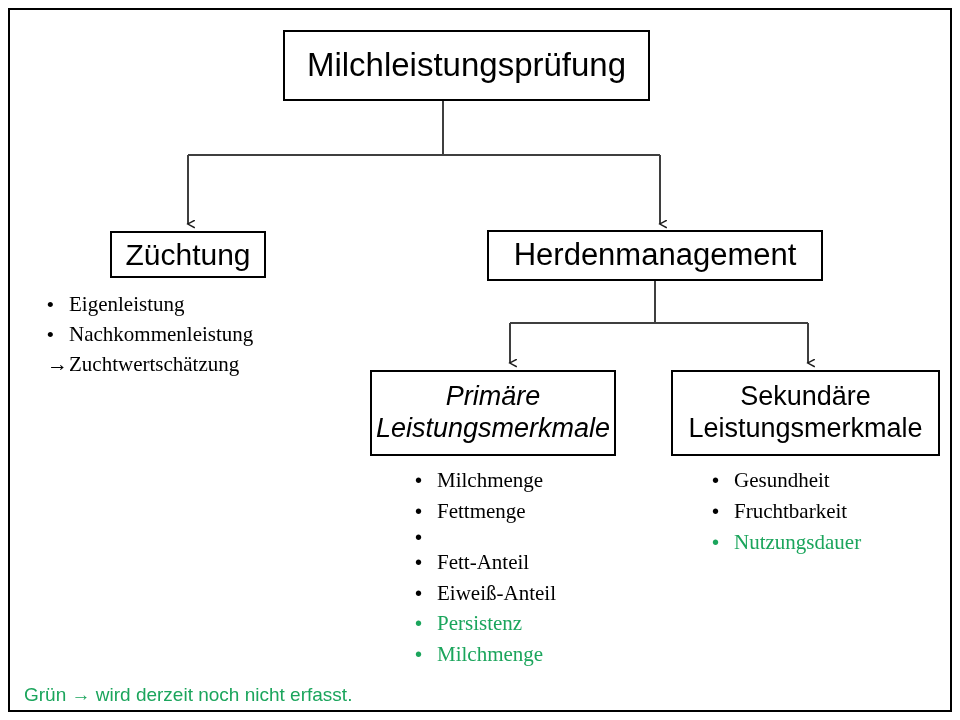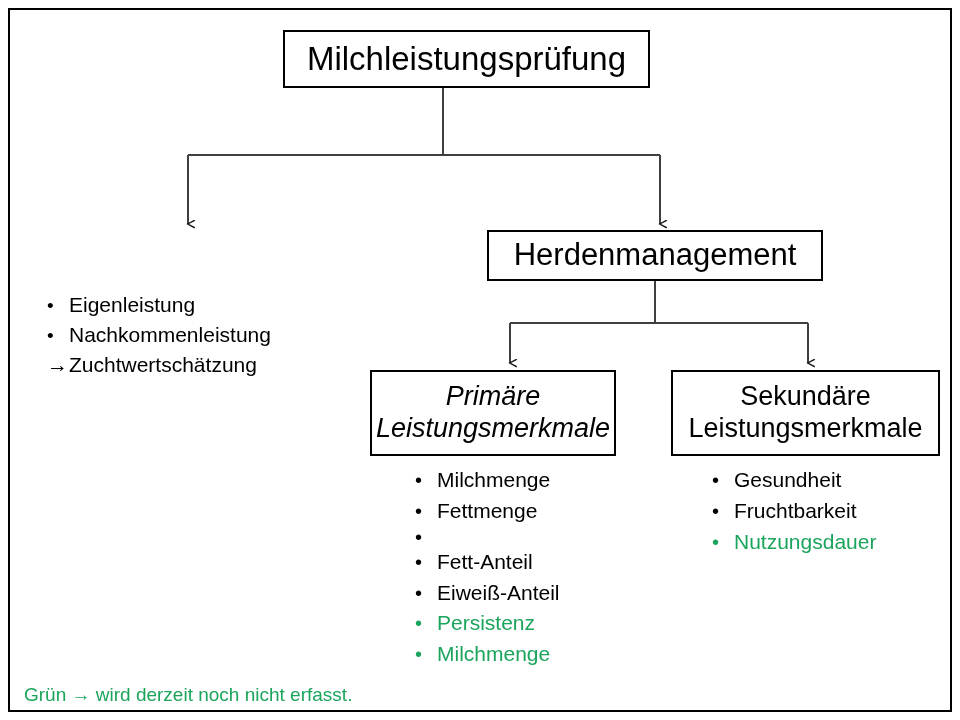--- a/index.html
+++ b/index.html
@@ -40,21 +40,21 @@
     display: flex;
     align-items: center;
     justify-content: center;
     text-align: center;
     color: #000000;
     line-height: 1.18;
     white-space: pre-line;
   }
   #node-root {
     left: 283px;  top: 30px;
-    width: 367px; height: 58px;
+    width: 367px; height: 71px;
     font-size: 33px;
   }
   #node-zuechtung {
     left: 110px;  top: 231px;
     width: 156px; height: 47px;
     font-size: 30px;
   }
   #node-herde {
     left: 487px;  top: 230px;
     width: 336px; height: 51px;
@@ -96,20 +96,21 @@
   }
   .bullets li .dot {
     display: inline-block;
     width: 22px;
     flex: 0 0 22px;
     font-size: 20px;
     line-height: 1;
   }
   .bullets li .txt {
     display: inline-block;
+    font-family: Liberation Serif, serif;
   }
   .green { color: #1BA55C; }
 
   #list-zuechtung {
     left: 47px;  top: 290px;
     font-size: 21px;
   }
   #list-zuechtung li { line-height: 1.42; }
   #list-zuechtung li .dot { font-size: 19px; }
   #list-zuechtung li.arrow .dot {
@@ -166,20 +167,21 @@
     <g>
       <path d="M655,281 L655,323" fill="none" stroke="#3f3f3f" stroke-width="2"></path>
       <path d="M510,323 L808,323" fill="none" stroke="#3f3f3f" stroke-width="2"></path>
       <path d="M510,323 L510,363" fill="none" stroke="#3f3f3f" stroke-width="2" marker-end="url(#arrowhead)"></path>
       <path d="M808,323 L808,363" fill="none" stroke="#3f3f3f" stroke-width="2" marker-end="url(#arrowhead)"></path>
     </g>
   </svg>
 
   <div class="node" id="node-root">Milchleistungsprüfung</div>
 
+  <div class="node" id="node-zuechtung">Züchtung</div>
 
   <div class="node" id="node-herde">Herdenmanagement</div>
 
   <div class="node" id="node-primaer">Primäre
 Leistungsmerkmale</div>
 
   <div class="node" id="node-sekundaer">Sekundäre
 Leistungsmerkmale</div>
 
   <ul class="bullets" id="list-zuechtung">

